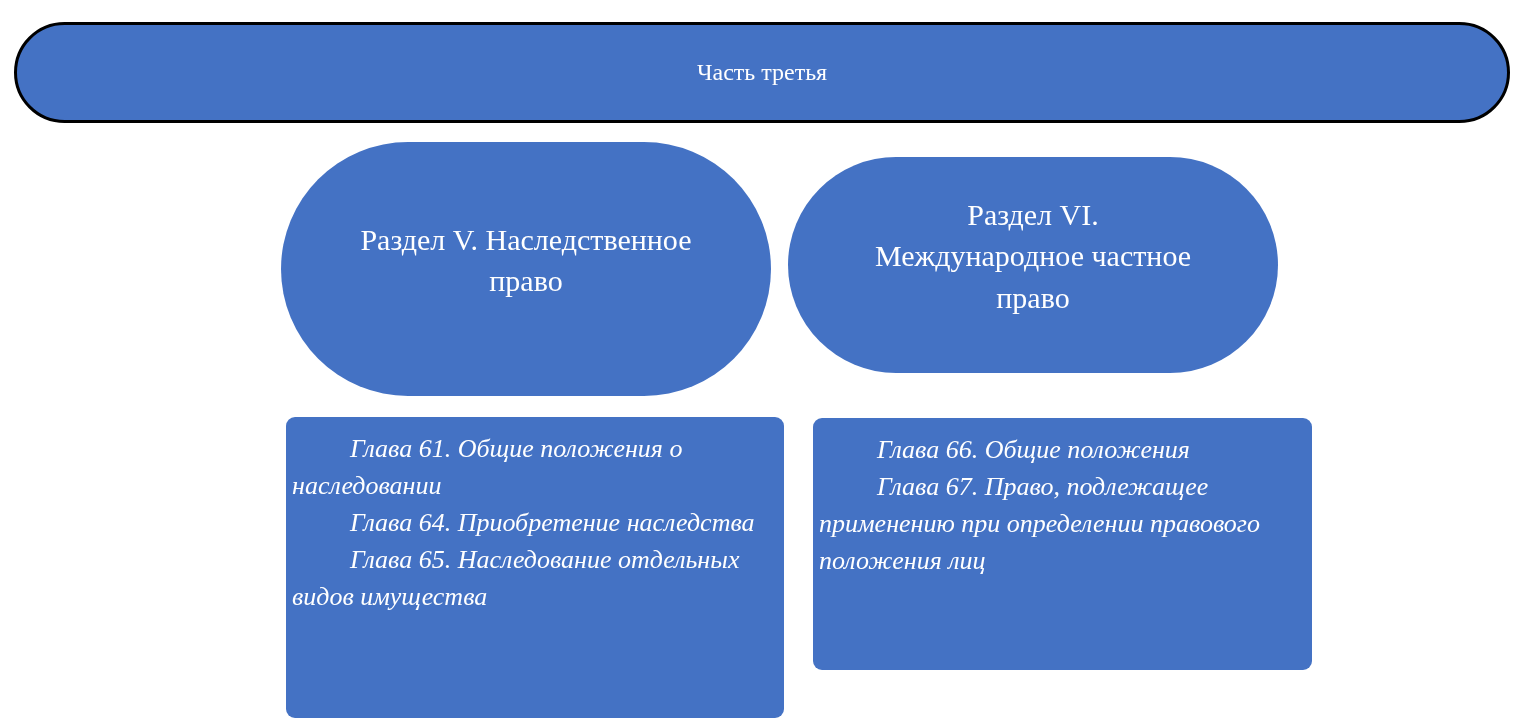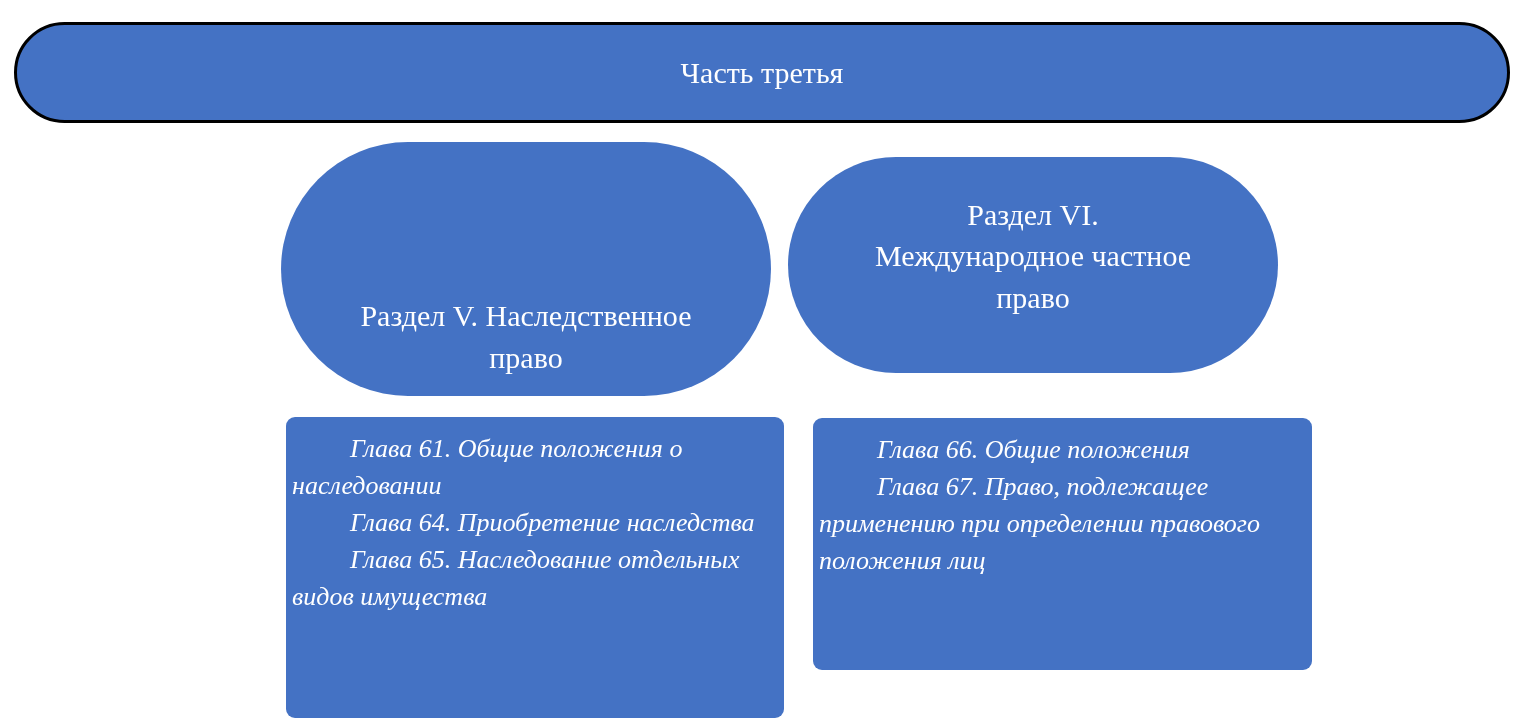--- a/index.html
+++ b/index.html
@@ -25,39 +25,38 @@
     box-sizing: border-box;
     background: #4472C4;
     border: 3px solid #000000;
     border-radius: 52px;
     display: flex;
     align-items: center;
     justify-content: center;
   }
   .banner-label {
     color: #ffffff;
-    font-size: 30px;
+    font-size: 24px;
     line-height: 1.2;
     text-align: center;
   }
   
   .oval {
     position: absolute;
     background: #4472C4;
     border-radius: 127px;
     display: flex;
     align-items: center;
     justify-content: center;
   }
   .oval-left {
     left: 281px;
     top: 142px;
     width: 490px;
     height: 254px;
-    align-items: flex-end;
   }
   .oval-right {
     left: 788px;
     top: 145px;
     width: 490px;
     height: 216px;
     margin-top: 12px;
   }
   .oval-title {
     color: #ffffff;

